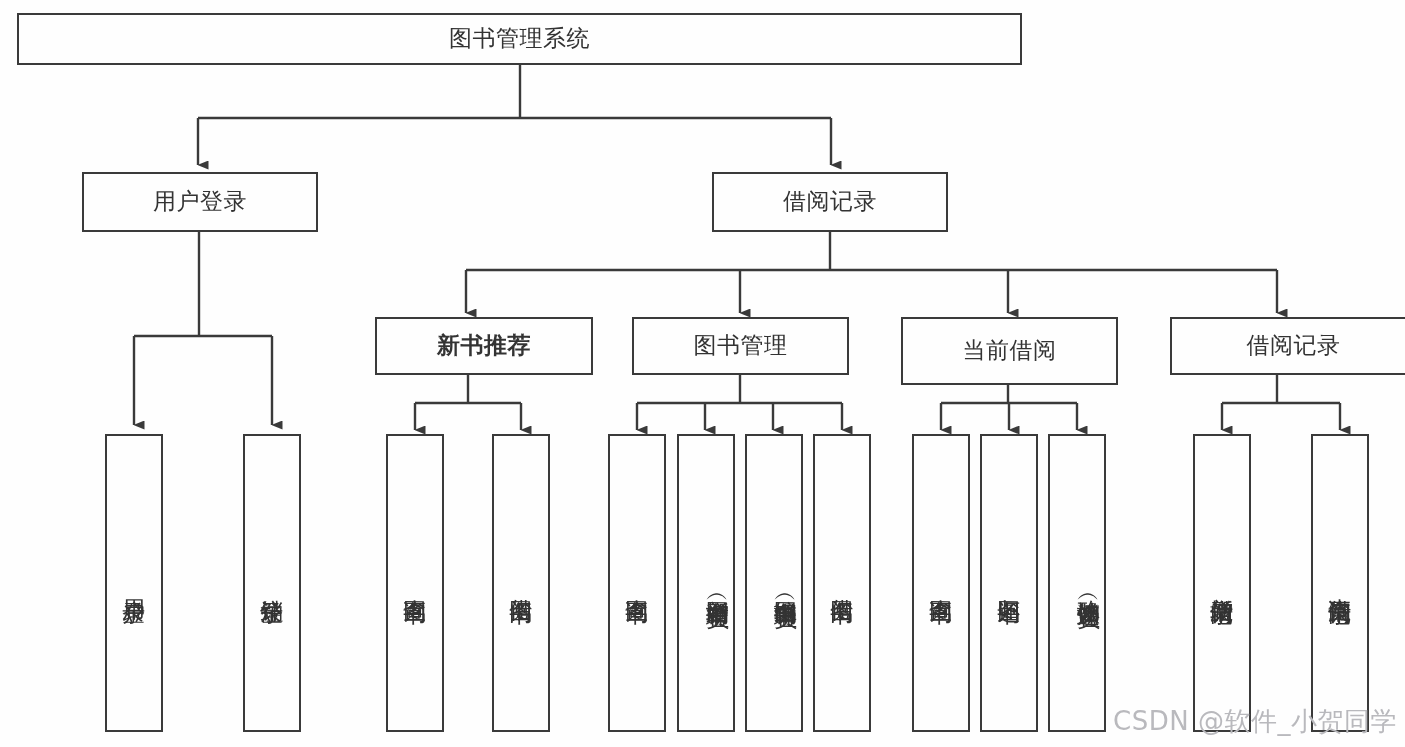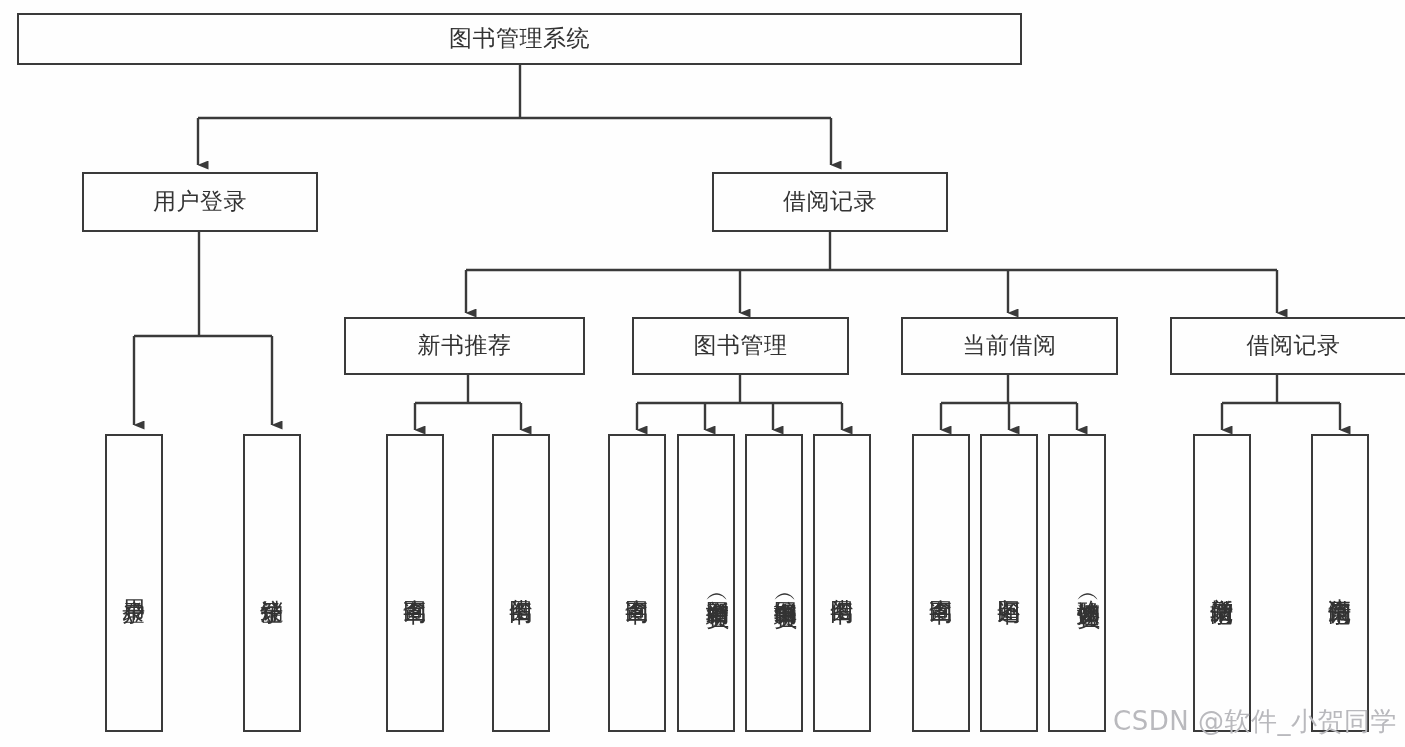--- a/index.html
+++ b/index.html
@@ -127,27 +127,27 @@
     <span>图书管理系统</span>
   </div>
 
   <div class="node node-h" style="left:82px; top:172px; width:236px; height:60px;">
     <span>用户登录</span>
   </div>
   <div class="node node-h" style="left:712px; top:172px; width:236px; height:60px;">
     <span>借阅记录</span>
   </div>
 
-  <div class="node node-h" style="left:344px; top:317px; width:241px; height:58px;">
+  <div class="node node-h" style="left:375px; top:317px; width:218px; height:58px;font-weight:bold;">
     <span>新书推荐</span>
   </div>
   <div class="node node-h" style="left:632px; top:317px; width:217px; height:58px;">
     <span>图书管理</span>
   </div>
-  <div class="node node-h" style="left:901px; top:317px; width:217px; height:58px;">
+  <div class="node node-h" style="left:901px; top:317px; width:217px; height:68px;">
     <span>当前借阅</span>
   </div>
   <div class="node node-h" style="left:1170px; top:317px; width:247px; height:58px;">
     <span>借阅记录</span>
   </div>
 
   <div class="node node-v centered" style="left:105px; top:434px; width:58px; height:298px;">
     <span>用户登录</span>
   </div>
   <div class="node node-v centered" style="left:243px; top:434px; width:58px; height:298px;">

